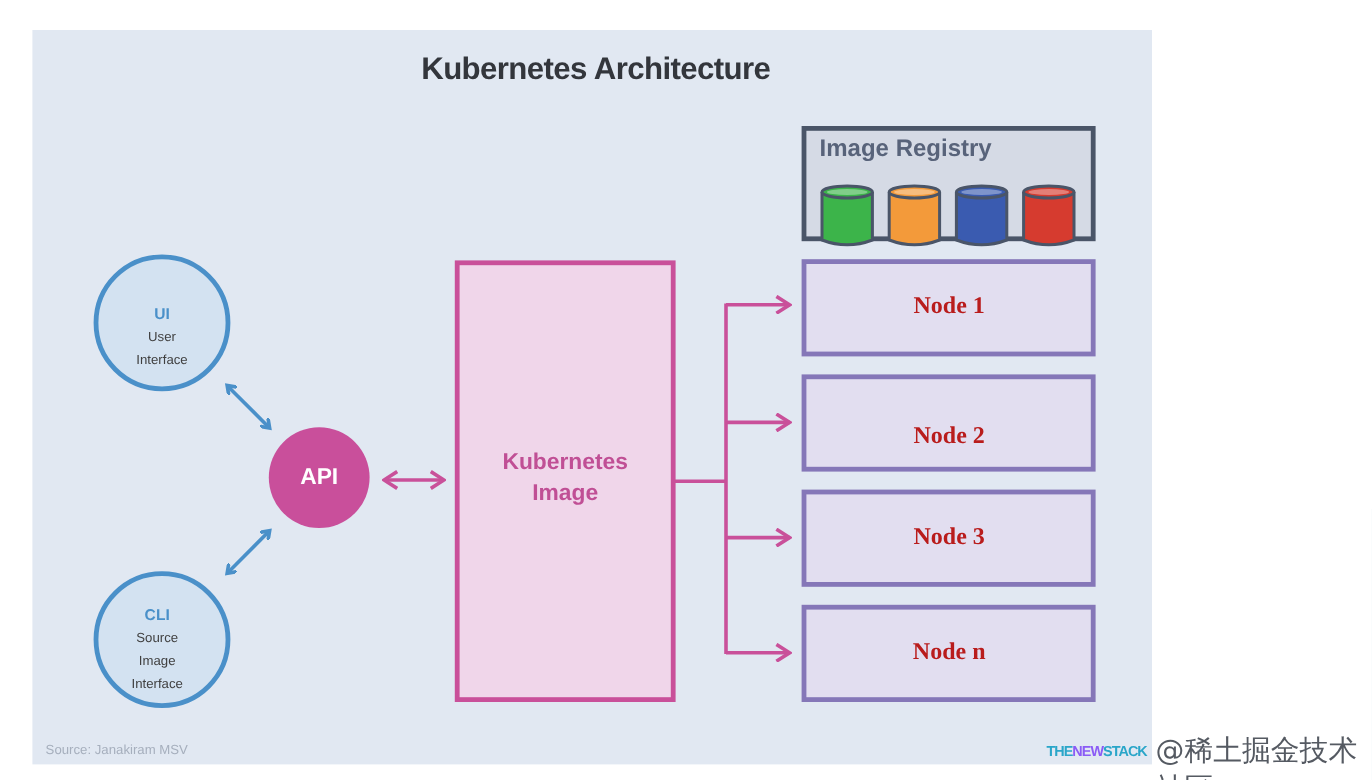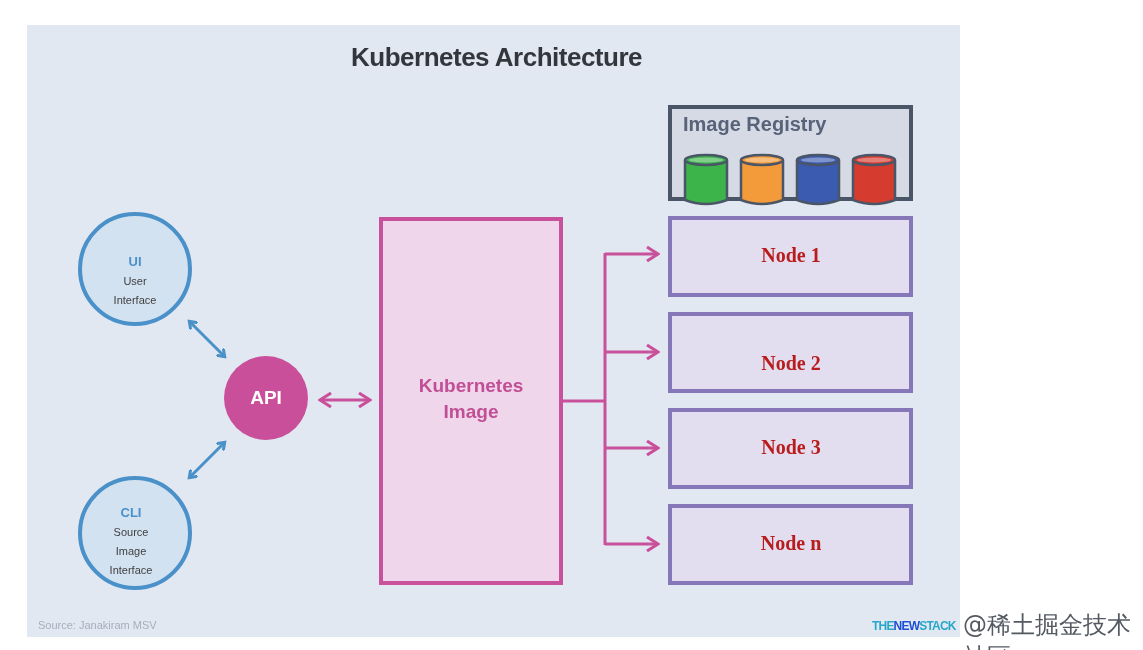--- a/index.html
+++ b/index.html
@@ -9,21 +9,21 @@
   svg.diagram { position:absolute; left:0; top:0; }
   .circle-label { position:absolute; text-align:center; font-family:"Liberation Sans", sans-serif; }
   .client-title { font-weight:bold; color:#4a90c9; font-size:13px; line-height:20px;margin-top:16px; }
   .client-sub { color:#404040; font-size:11px; line-height:19px; }
   .api-label { position:absolute; left:224px; top:356px; width:84px; height:84px; display:flex; align-items:center; justify-content:center; color:#ffffff; font-weight:bold; font-size:19px; font-family:"Liberation Sans", sans-serif; }
   .master-label { position:absolute; left:381px; top:373px; width:180px; text-align:center; color:#c04f95; font-weight:bold; font-size:19px; line-height:26px; font-family:"Liberation Sans", sans-serif; }
   .registry-label { position:absolute; left:683px; top:113px; font-size:20px; font-weight:bold; color:#58637a; font-family:"Liberation Sans", sans-serif; }
   .node-label { position:absolute; left:670px; width:242px; text-align:center; color:#b91c1c; font-weight:bold; font-size:20px; font-family:Liberation Serif, serif; }
   .source { position:absolute; left:38px; top:619px; font-size:11px; color:#a6afbd; font-family:"Liberation Sans", sans-serif; }
   .brand { position:absolute; left:872px; top:619px; font-size:12px; font-weight:bold; letter-spacing:-0.8px; font-family:"Liberation Sans", sans-serif; }
-  .brand .a { color:#2aa6c9;margin-top:44px; } .brand .b { color:#1d4ed8; }
+  .brand .a { color:#2aa6c9;margin-top:44px; } .brand .b { color:#8b5cf6; }
   .watermark { position:absolute; left:963px; top:609px; font-size:24px; color:#555a62; font-family:"DejaVu Sans", sans-serif; }
 </style>
 </head>
 <body>
 
 <div class="panel"></div>
 
 <div class="title">Kubernetes Architecture</div>
 
 <svg class="diagram" width="1143" height="650">

